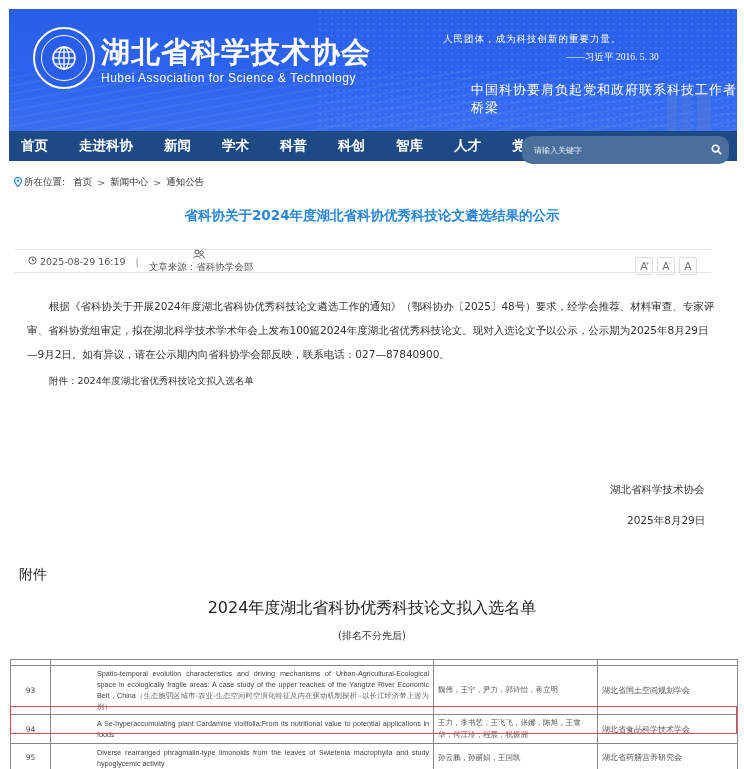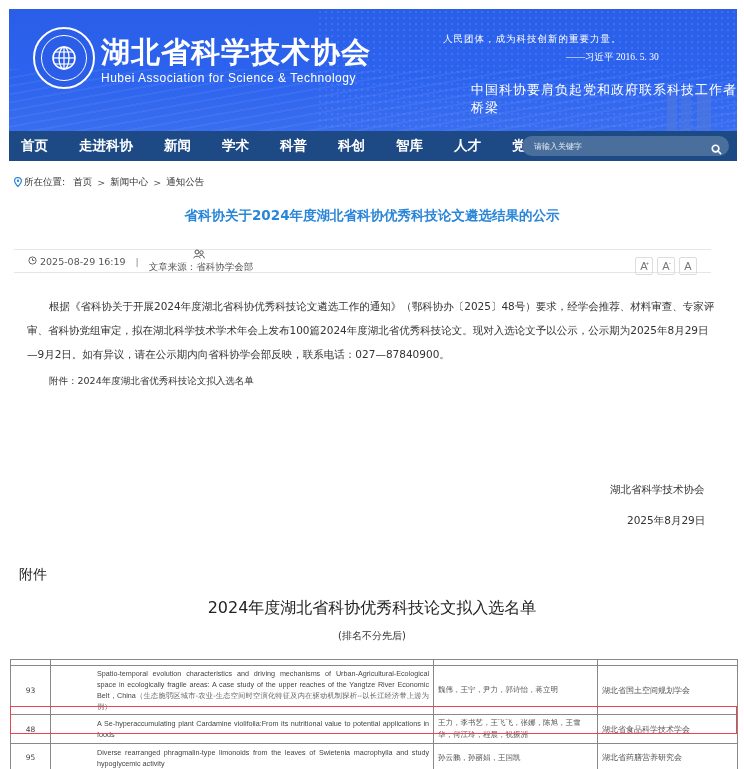--- a/index.html
+++ b/index.html
@@ -51,21 +51,21 @@
   .nav {
     position: absolute; left: 9px; top: 131px; width: 728px; height: 30px;
     background: #1d4a85; display: flex; align-items: center;
   }
   .nav-item {
     color: #fff; font-weight: bold; font-size: 13.5px; margin-left: 24px; margin-right: 7px;
     white-space: nowrap; cursor: pointer;
   }
   .nav-item:first-child { margin-left: 12px; }
   .search {
-    position: absolute; left: 513px; top: 5px; width: 207px; height: 20px;
+    position: absolute; left: 513px; top: 5px; width: 207px; height: 28px;
     background: #4b6f9c; border-radius: 10px; display: flex; align-items: center;
   }
   .search input {
     background: transparent; border: none; outline: none; color: #e5ecf5;
     font-size: 8px; padding-left: 12px; width: 170px;
   }
   .search input::placeholder { color: #e5ecf5; }
   .search .icon { position: absolute; right: 7px; top: 4px; }
 
   
@@ -247,21 +247,21 @@
         <td></td>
         <td></td>
   </tr>
   <tr style="height:47px;">
     <td class="num">93</td>
     <td class="title"><span>Spatio-temporal evolution characteristics and driving mechanisms of Urban-Agricultural-Ecological space in ecologically fragile areas: A case study of the upper reaches of the Yangtze River Economic Belt，China</span><span class="cn">（生态脆弱区城市-农业-生态空间时空演化特征及内在驱动机制探析--以长江经济带上游为例）</span></td>
     <td class="authors">魏伟，王宁，尹力，郭诗怡，蒋立明</td>
     <td class="org">湖北省国土空间规划学会</td>
   </tr>
   <tr style="height:28px;">
-    <td class="num">48</td>
+    <td class="num">94</td>
     <td class="title">A Se-hyperaccumulating plant Cardamine violifolia:From its nutritional value to potential applications in foods</td>
     <td class="authors">王力，李书艺，王飞飞，张娜，陈旭，王雪华，何江玲，程晨，祝振洲</td>
     <td class="org">湖北省食品科学技术学会</td>
   </tr>
   <tr style="height:28px;">
     <td class="num">95</td>
     <td class="title">Diverse rearranged phragmalin-type limonoids from the leaves of Swietenia macrophylla and study hypoglycemic activity</td>
     <td class="authors">孙云鹏，孙丽娟，王国凯</td>
     <td class="org">湖北省药膳营养研究会</td>
   </tr>

